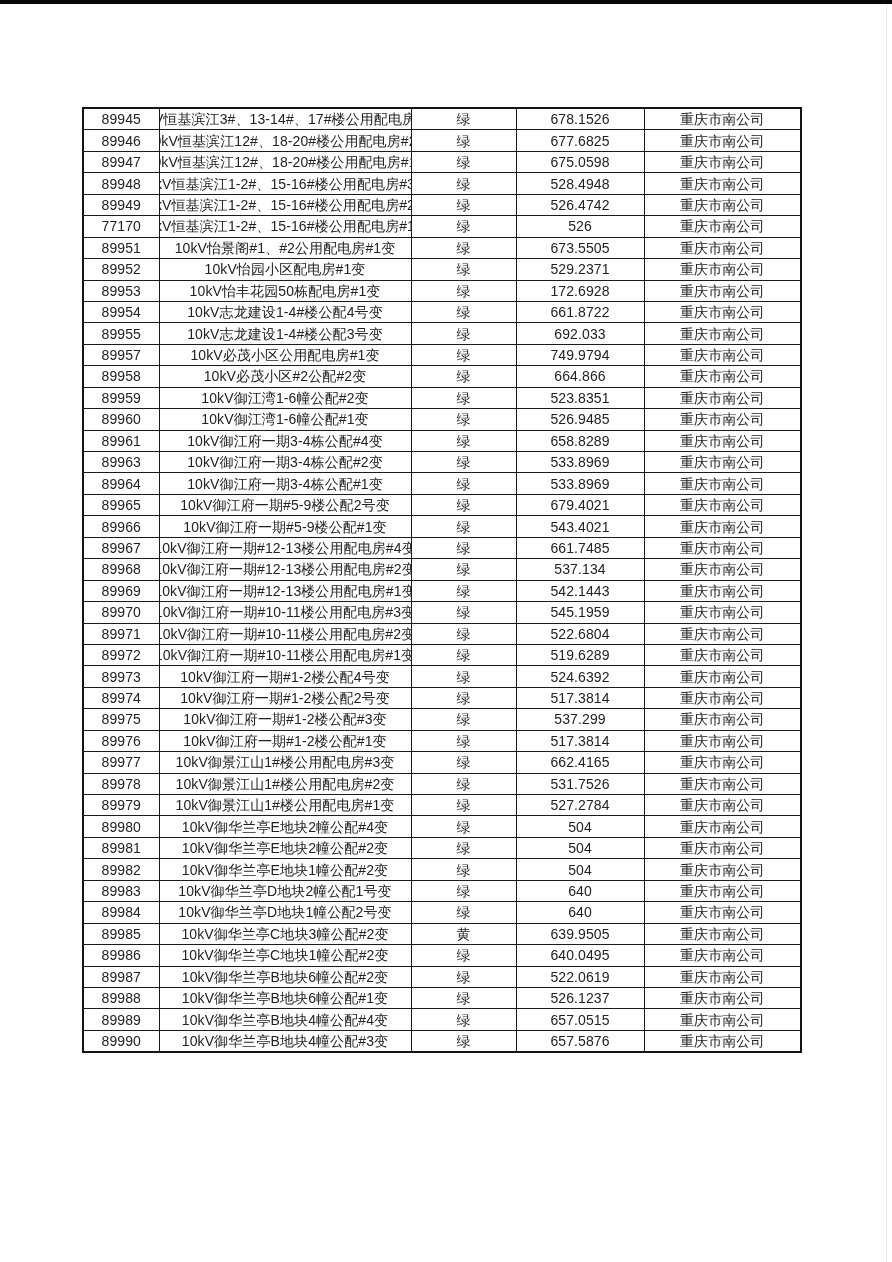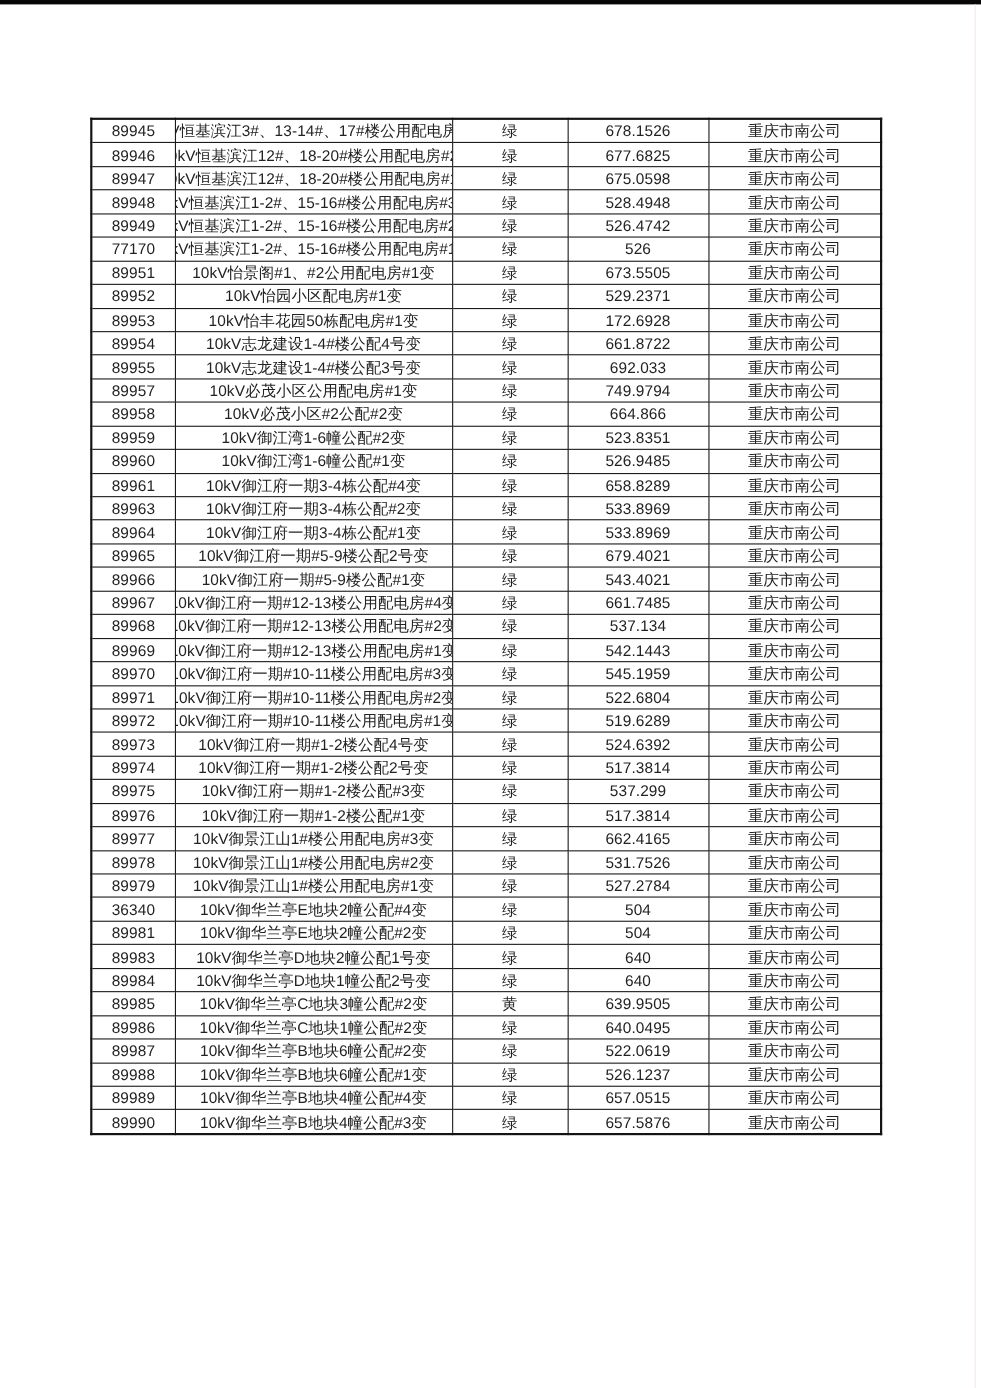--- a/index.html
+++ b/index.html
@@ -968,21 +968,21 @@
           </td>
           <td class="col-company">
             <div class="cellwrap">
               <span>重庆市南公司</span>
             </div>
           </td>
         </tr>
         <tr>
           <td class="col-id">
             <div class="cellwrap">
-              <span>36340</span>
+              <span>89980</span>
             </div>
           </td>
           <td class="col-name">
             <div class="cellwrap">
               <span>10kV御华兰亭E地块2幢公配#4变</span>
             </div>
           </td>
           <td class="col-status">
             <div class="cellwrap">
               <span>绿</span>
@@ -1001,20 +1001,47 @@
         </tr>
         <tr>
           <td class="col-id">
             <div class="cellwrap">
               <span>89981</span>
             </div>
           </td>
           <td class="col-name">
             <div class="cellwrap">
               <span>10kV御华兰亭E地块2幢公配#2变</span>
+            </div>
+          </td>
+          <td class="col-status">
+            <div class="cellwrap">
+              <span>绿</span>
+            </div>
+          </td>
+          <td class="col-value">
+            <div class="cellwrap">
+              <span>504</span>
+            </div>
+          </td>
+          <td class="col-company">
+            <div class="cellwrap">
+              <span>重庆市南公司</span>
+            </div>
+          </td>
+        </tr>
+        <tr>
+          <td class="col-id">
+            <div class="cellwrap">
+              <span>89982</span>
+            </div>
+          </td>
+          <td class="col-name">
+            <div class="cellwrap">
+              <span>10kV御华兰亭E地块1幢公配#2变</span>
             </div>
           </td>
           <td class="col-status">
             <div class="cellwrap">
               <span>绿</span>
             </div>
           </td>
           <td class="col-value">
             <div class="cellwrap">
               <span>504</span>

